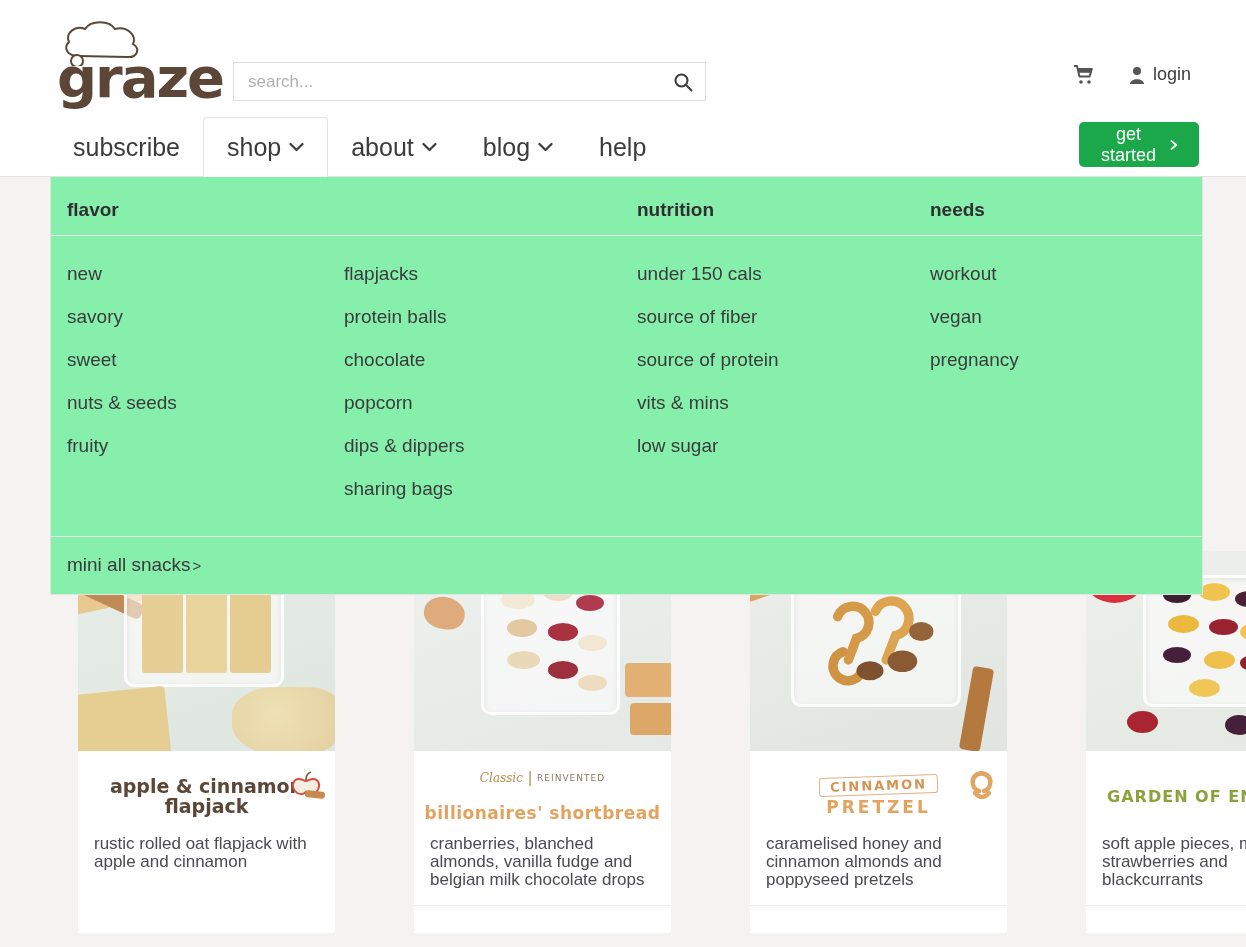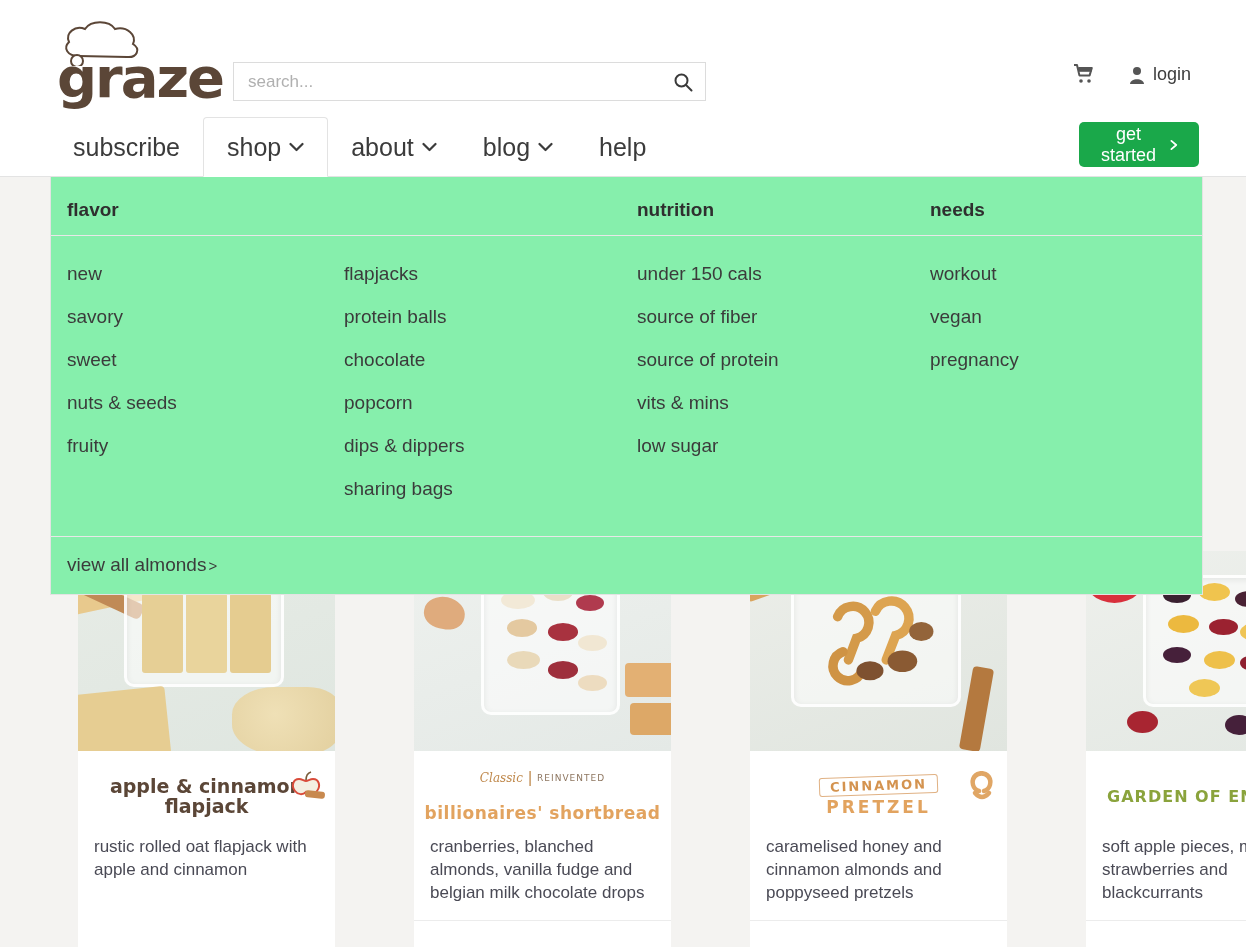--- a/index.html
+++ b/index.html
@@ -68,21 +68,21 @@
   }
 
   .header-right {
     position:absolute;
     right:47px; top:0;
     height:118px;
   }
   .acct-row {
     position:absolute;
     right:8px; top:64px;
-    display:flex; align-items:flex-start; gap:34px;
+    display:flex; align-items:center; gap:34px;
   }
   .cart-btn, .login-btn {
     display:flex; align-items:center; gap:8px;
     background:none; border:none; cursor:pointer;
     color:#4d4d4d;
     font-family:"Liberation Sans", sans-serif;
     font-size:18px;
     padding:0;
   }
   .login-label { color:#3d3d3d; }
@@ -206,21 +206,21 @@
   .card-logo {
     height:62px;
     margin:14px 0 8px 0;
     display:flex;
     align-items:center;
     justify-content:center;
     position:relative;
   }
   .card-desc {
     font-size:17px;
-    line-height:23px;
+    line-height:18px;
     color:#4a4a55;
     padding:0 16px 16px 16px;
     font-family:"Liberation Sans", sans-serif;
   }
   .card-foot {
     border-top:1px solid #ececec;
     height:28px;
     overflow:hidden;
     padding:7px 16px 0 16px;
     font-size:13px;
@@ -415,21 +415,21 @@
     </div>
 
     <div class="mega-col c4">
       <a class="mega-link">workout</a>
       <a class="mega-link">vegan</a>
       <a class="mega-link">pregnancy</a>
     </div>
   </div>
 
   <div class="mega-foot">
-    <a><span>view all almonds</span><span class="arrow">&gt;</span></a>
+    <a><span>mini all snacks</span><span class="arrow">&gt;</span></a>
   </div>
 </div>
 
 <div class="grid">
 
   <div class="card">
     <div class="card-img" style="background:linear-gradient(160deg,#e7ece6 0%,#dfe6e0 100%);">
       <div class="photo">
         <div style="position:absolute;left:-6%;top:2%;width:36%;height:26%;background:#e8c98d;border-radius:4px;transform:rotate(-12deg);"></div>
         <div style="position:absolute;left:0%;top:20%;width:26%;height:8%;background:#c08a56;border-radius:5px;transform:rotate(25deg);"></div>

